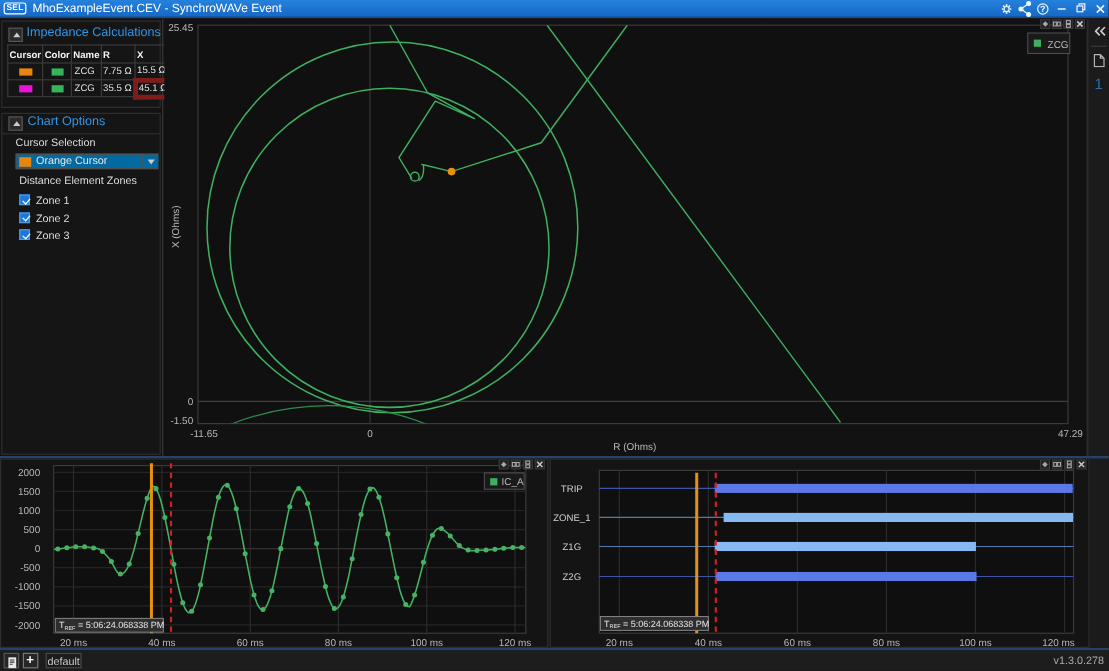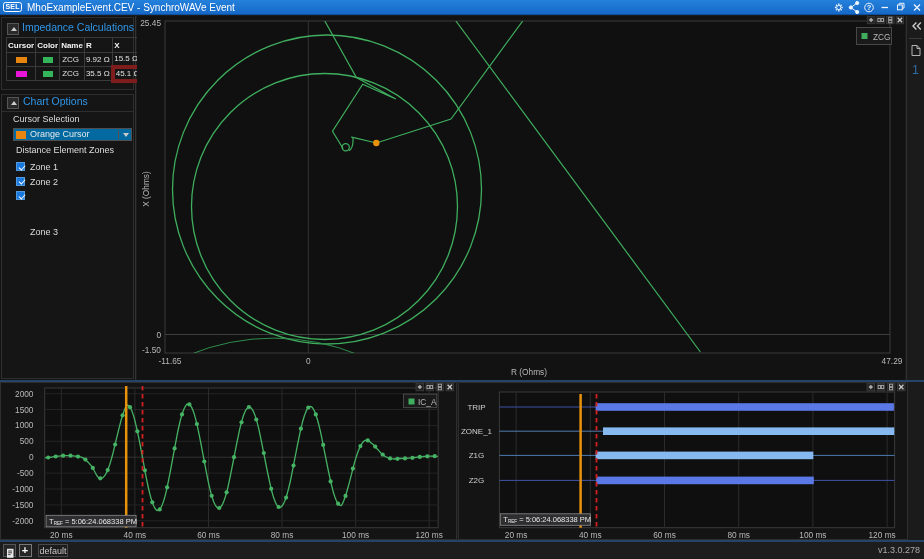--- a/index.html
+++ b/index.html
@@ -53,21 +53,21 @@
       <td style="border:1px solid #3a3a3a;padding:0 1px;width:24px;">X</td>
           </tr>
     <tr>
             <td style="border:1px solid #3a3a3a;height:14px;">
               <div style="width:11px;height:6px;background:#e8850f;margin:0 auto;"></div>
             </td>
         <td style="border:1px solid #3a3a3a;">
               <div style="width:10px;height:6px;background:#35b55a;margin:0 auto;"></div>
             </td>
         <td style="border:1px solid #3a3a3a;padding:0 2px;">ZCG</td>
-        <td style="border:1px solid #3a3a3a;padding:0 1px;">9.92 Ω</td>
+        <td style="border:1px solid #3a3a3a;padding:0 1px;">7.75 Ω</td>
         <td style="border:1px solid #3a3a3a;padding:0 1px;">15.5 Ω</td>
           </tr>
     <tr>
             <td style="border:1px solid #3a3a3a;height:14px;">
               <div style="width:11px;height:6px;background:#e815d8;margin:0 auto;"></div>
             </td>
         <td style="border:1px solid #3a3a3a;">
               <div style="width:10px;height:6px;background:#35b55a;margin:0 auto;"></div>
             </td>
         <td style="border:1px solid #3a3a3a;padding:0 2px;">ZCG</td>
@@ -86,21 +86,21 @@
     <div class="abs" style="left:16px;top:0px;font-size:9px;color:#e8e8e8;">Orange Cursor</div>
     <div class="abs" style="left:104px;top:1px;width:1px;height:9px;background:#555;"></div>
     <div class="abs" style="left:109px;top:4px;border-left:3.5px solid transparent;border-right:3.5px solid transparent;border-top:4.5px solid #ccc;"></div>
   </div>
   <div class="abs" style="left:16px;top:129px;font-size:9px;color:#ddd;">Distance Element Zones</div>
   <div class="cbx" style="left:16px;top:146px;"></div>
       <div class="abs" style="left:30px;top:146px;font-size:9px;color:#ddd;">Zone 1</div>
   <div class="cbx" style="left:16px;top:160.5px;"></div>
       <div class="abs" style="left:30px;top:160.5px;font-size:9px;color:#ddd;">Zone 2</div>
   <div class="cbx" style="left:16px;top:175px;"></div>
-      <div class="abs" style="left:30px;top:175px;font-size:9px;color:#ddd;margin-top:36px;">Zone 3</div>
+      <div class="abs" style="left:30px;top:175px;font-size:9px;color:#ddd;">Zone 3</div>
 </div>
 
 <div class="abs" style="left:137px;top:16px;width:768px;height:364px;background:#121212;">
 <svg width="768" height="364" viewBox="0 0 768 364">
   <defs>
           <clipPath id="mclip">
             <rect x="28" y="5" width="725" height="332"></rect>
           </clipPath>
         </defs>
   <rect x="28" y="5" width="725" height="332" fill="#101010" stroke="#3a3a3a" stroke-width="1"></rect>

